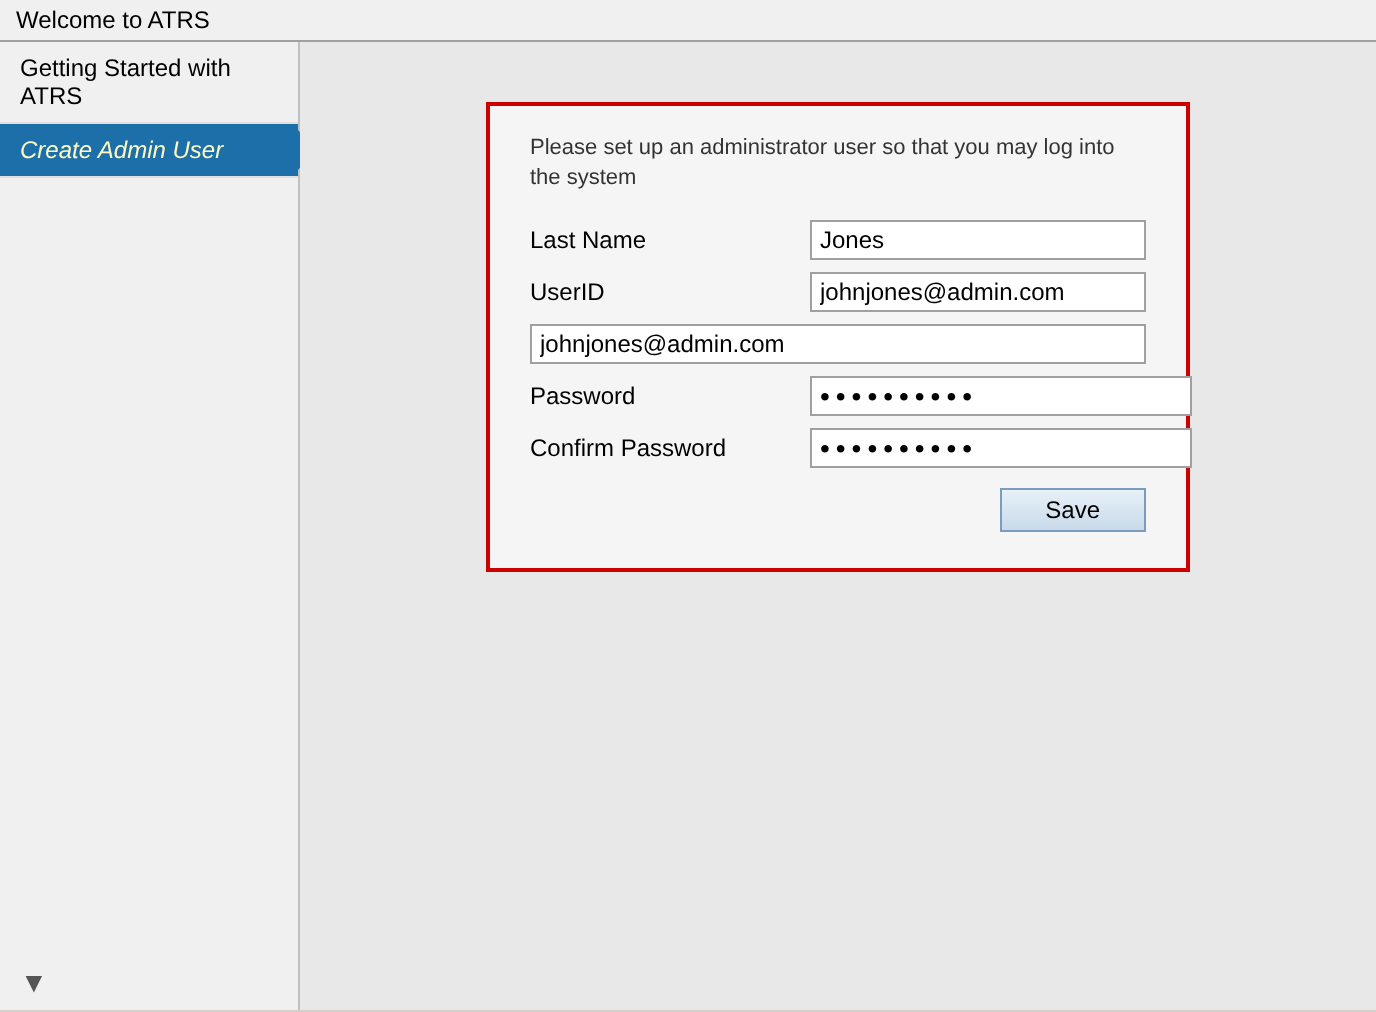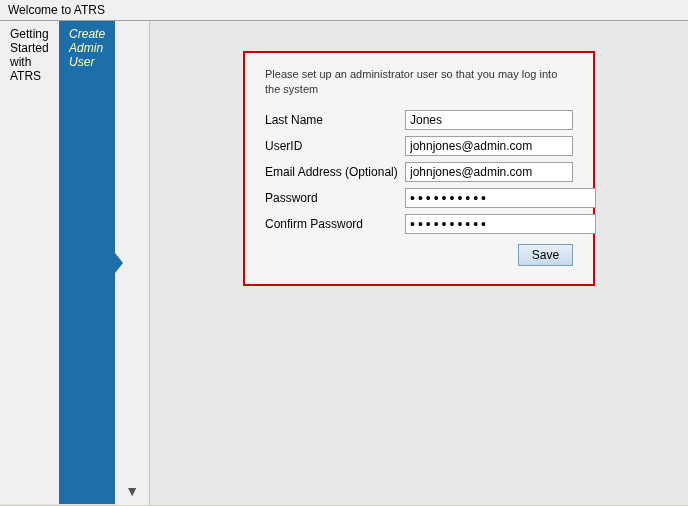--- a/index.html
+++ b/index.html
@@ -26,21 +26,21 @@
       display: flex;
       height: calc(506px - 22px);
     }
 
     
     .sidebar {
       width: 150px;
       background: #f0f0f0;
       border-right: 1px solid #c0c0c0;
       display: flex;
-      flex-direction: row;
+      flex-direction: column;
       height: 100%;
     }
 
     .sidebar-item {
       padding: 6px 10px;
       font-size: 12px;
       color: #000;
       cursor: pointer;
       border-bottom: 1px solid #e0e0e0;
     }
@@ -133,21 +133,21 @@
     }
 
     .save-row {
       display: flex;
       justify-content: flex-end;
       margin-top: 10px;
     }
 
     
     .btn {
-      padding: 3px 4px;
+      padding: 3px 22px;
       font-size: 12px;
       border: 1px solid #7a9cbf;
       background: linear-gradient(to bottom, #e8f0f8, #c8daea);
       cursor: pointer;
       color: #000;
       min-width: 55px;
     }
 
     
     .bottom-bar {
@@ -214,21 +214,20 @@
           <label class="form-label">Last Name</label>
           <input class="form-input" type="text" value="Jones" style="">
         </div>
 
         <div class="form-row">
           <label class="form-label">UserID</label>
           <input class="form-input" type="text" value="johnjones@admin.com" style="">
         </div>
 
         <div class="form-row">
-          <label class="form-label">Email Address (Optional)</label>
           <input class="form-input" type="text" value="johnjones@admin.com" style="">
         </div>
 
         <div class="form-row">
           <label class="form-label">Password</label>
           <input class="form-input password-field" type="password" value="1234567890" style="">
         </div>
 
         <div class="form-row">
           <label class="form-label">Confirm Password</label>

